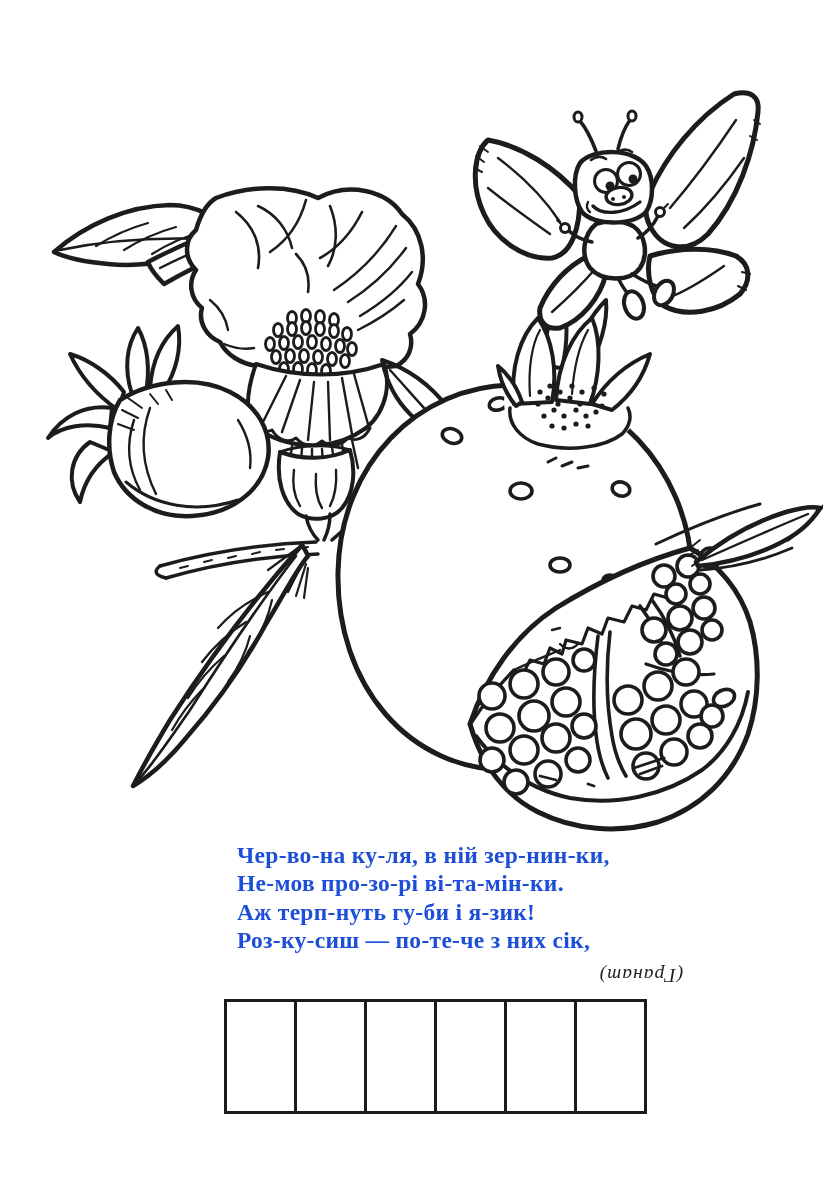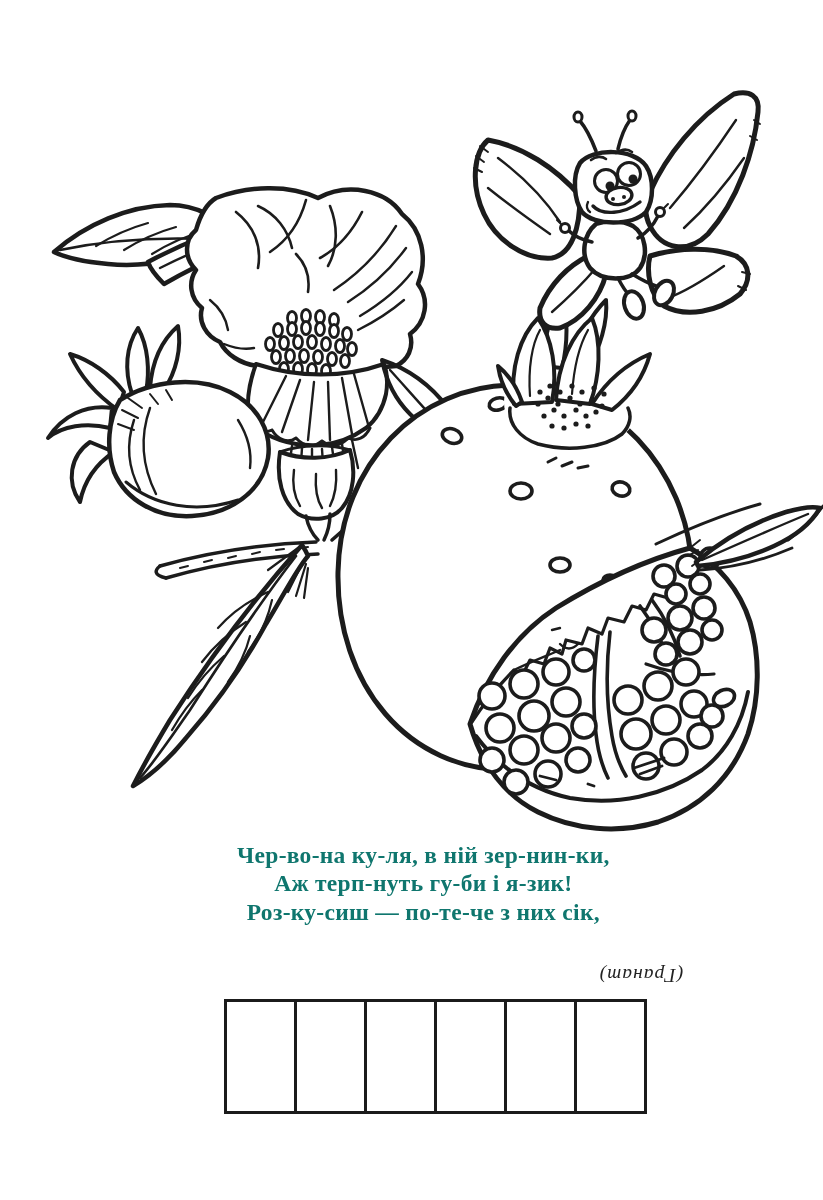--- a/index.html
+++ b/index.html
@@ -12,21 +12,21 @@
   .ln{fill:none;stroke:#1c1c1c;stroke-linecap:round;stroke-linejoin:round;}
   .wh{fill:#ffffff;stroke:#1c1c1c;stroke-linecap:round;stroke-linejoin:round;}
   .blk{fill:#1c1c1c;stroke:none;}
   .blocker{fill:#ffffff;stroke:none;}
 
   #art{position:absolute;left:0;top:0;}
 
   #riddle{
     position:absolute;left:237px;top:841px;
     font-weight:bold;font-size:23.5px;line-height:28.4px;
-    color:#0f766e;letter-spacing:0.3px;white-space:nowrap;text-align:center;
+    color:#1d4ed8;letter-spacing:0.3px;white-space:nowrap;
   }
   #riddle p{margin:0;padding:0;}
 
   #answer{
     position:absolute;left:578px;top:956px;width:126px;height:30px;
     transform:rotate(180deg);
     font-style:italic;font-size:19.5px;color:#222;
     text-align:center;white-space:nowrap;letter-spacing:1px;
   }
 
@@ -299,20 +299,21 @@
     <ellipse class="wh" stroke-width="3.4" cx="619" cy="196" rx="13" ry="8.5" transform="rotate(-8 619 196)"></ellipse>
     <circle class="blk" cx="613" cy="199" r="2"></circle>
       <circle class="blk" cx="624" cy="197" r="2"></circle>
     <path class="ln" stroke-width="3.4" d="M 593,206 C 602,216 624,214 640,202"></path>
     <path class="ln" stroke-width="2.4" d="M 588,202 C 586,206 587,210 590,212"></path>
   </g>
 </svg>
 
 <div id="riddle">
   <p>Чер-во-на ку-ля, в ній зер-нин-ки,</p>
+  <p>Не-мов про-зо-рі ві-та-мін-ки.</p>
   <p>Аж терп-нуть гу-би і я-зик!</p>
   <p>Роз-ку-сиш — по-те-че з них сік,</p>
 </div>
 
 <div id="answer">(Гранат)</div>
 
 <div id="letter-boxes">
   <div class="letter-box"></div>
   <div class="letter-box"></div>
   <div class="letter-box"></div>

